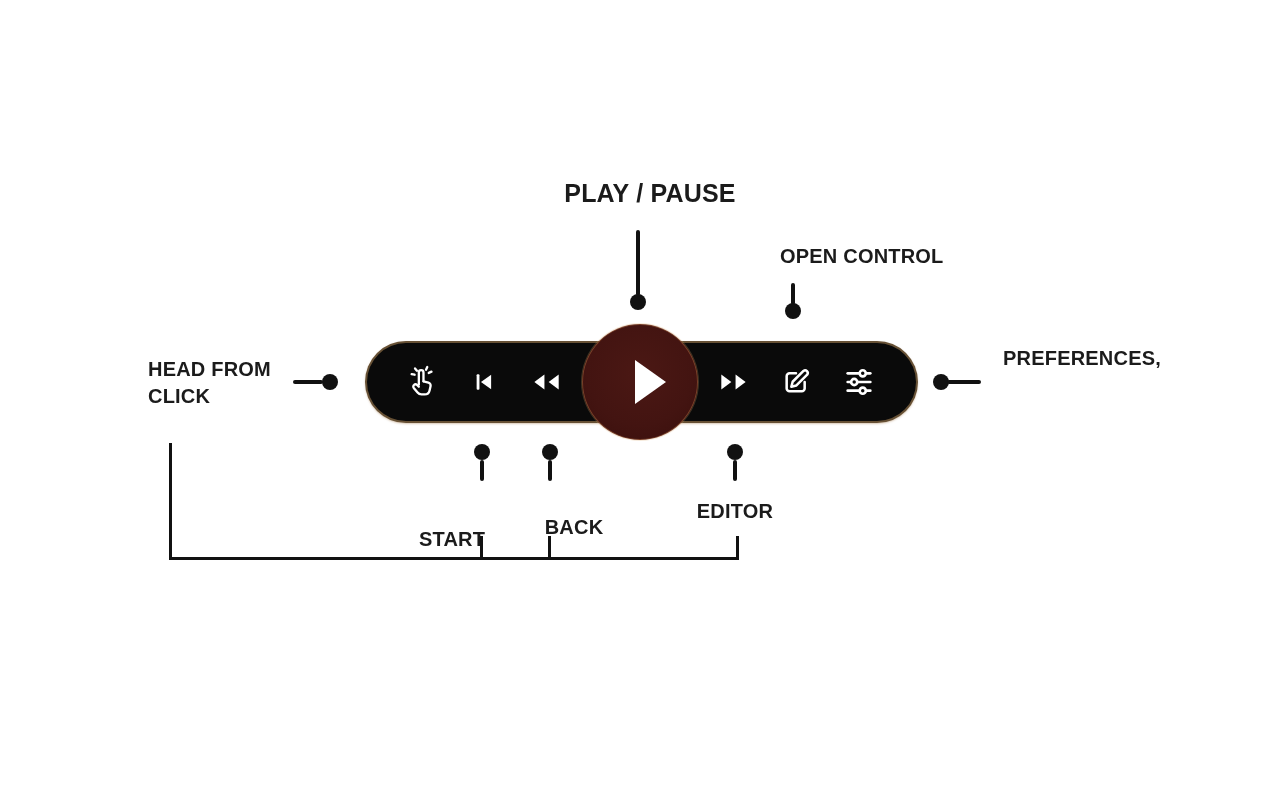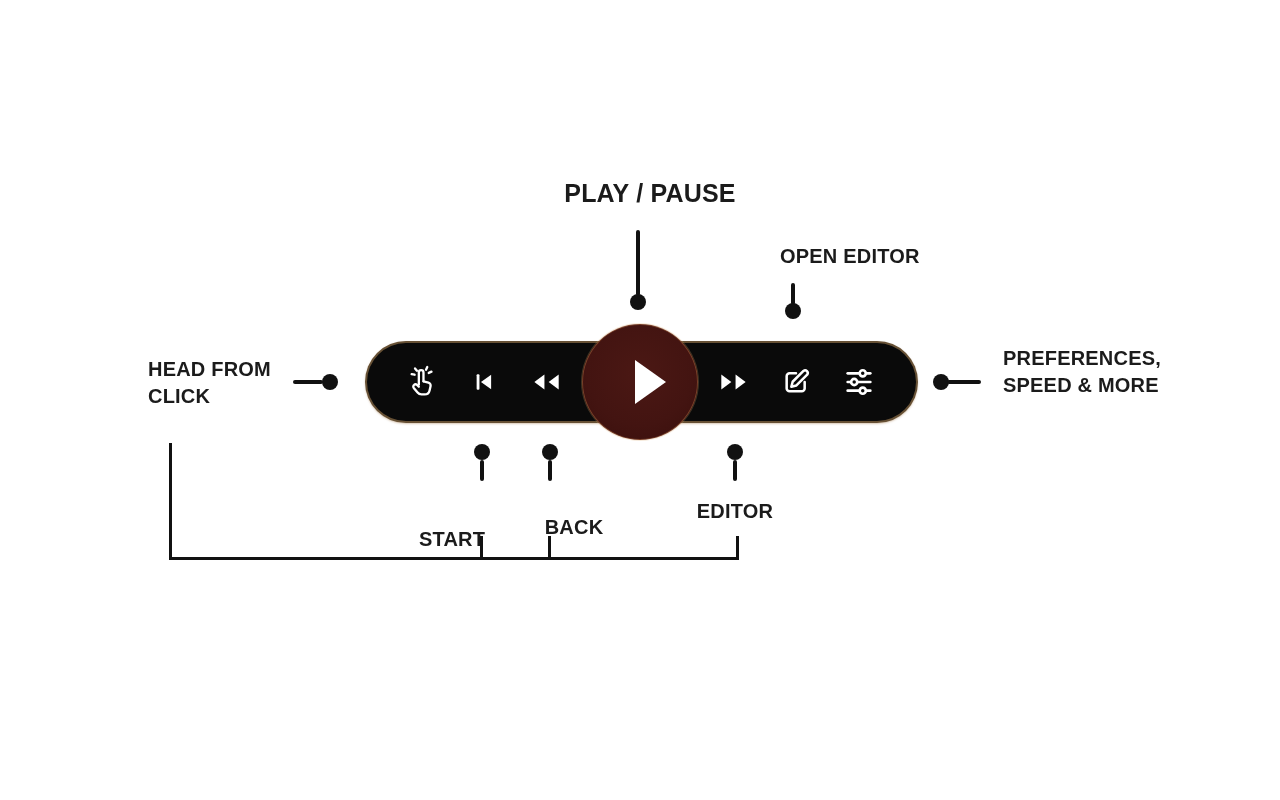--- a/index.html
+++ b/index.html
@@ -80,29 +80,28 @@
     display:flex;align-items:center;justify-content:center;
   }
   .icon{display:block;}
 </style>
 </head>
 <body>
 
 <div id="canvas">
 
   <div class="label lbl-play-pause">PLAY / PAUSE</div>
-  <div class="label lbl-open-editor">OPEN EDITOR</div>
+  <div class="label lbl-open-editor">OPEN CONTROL</div>
 
   <div class="label lbl-read-click">
     <div>HEAD FROM</div>
     <div>CLICK</div>
   </div>
   <div class="label lbl-preferences">
     <div>PREFERENCES,</div>
-    <div>SPEED &amp; MORE</div>
   </div>
 
   <div class="label lbl-start">START</div>
   <div class="label lbl-back">BACK</div>
   <div class="label lbl-forward">EDITOR</div>
 
   <div class="cline ln-pp"></div>
   <div class="cdot dot-pp"></div>
   <div class="cline ln-oe"></div>
   <div class="cdot dot-oe"></div>

